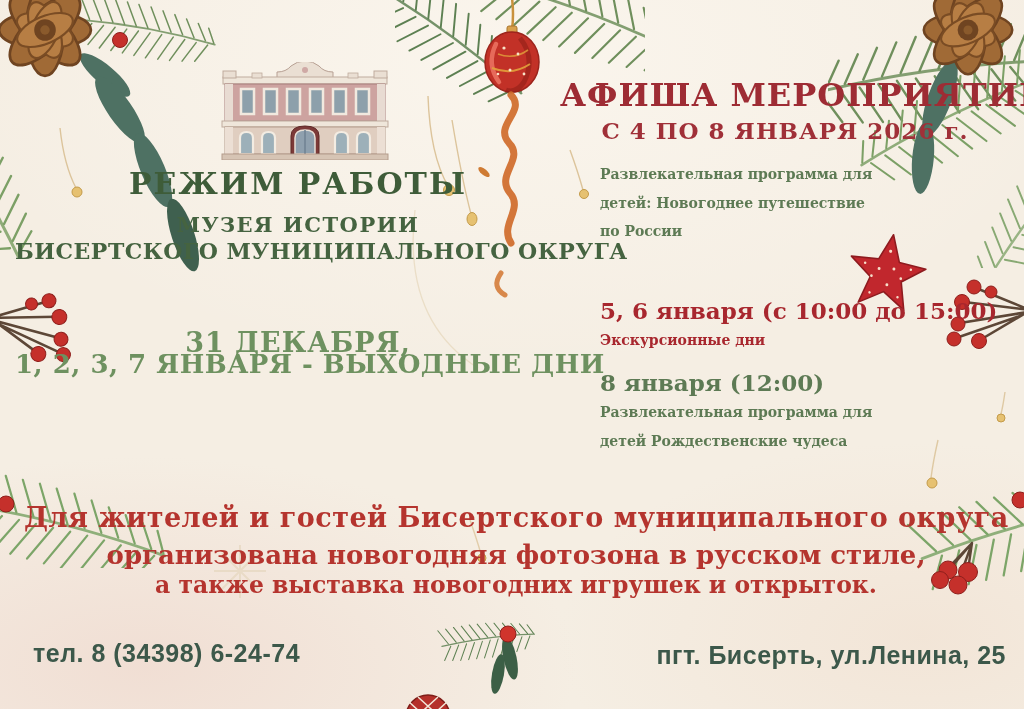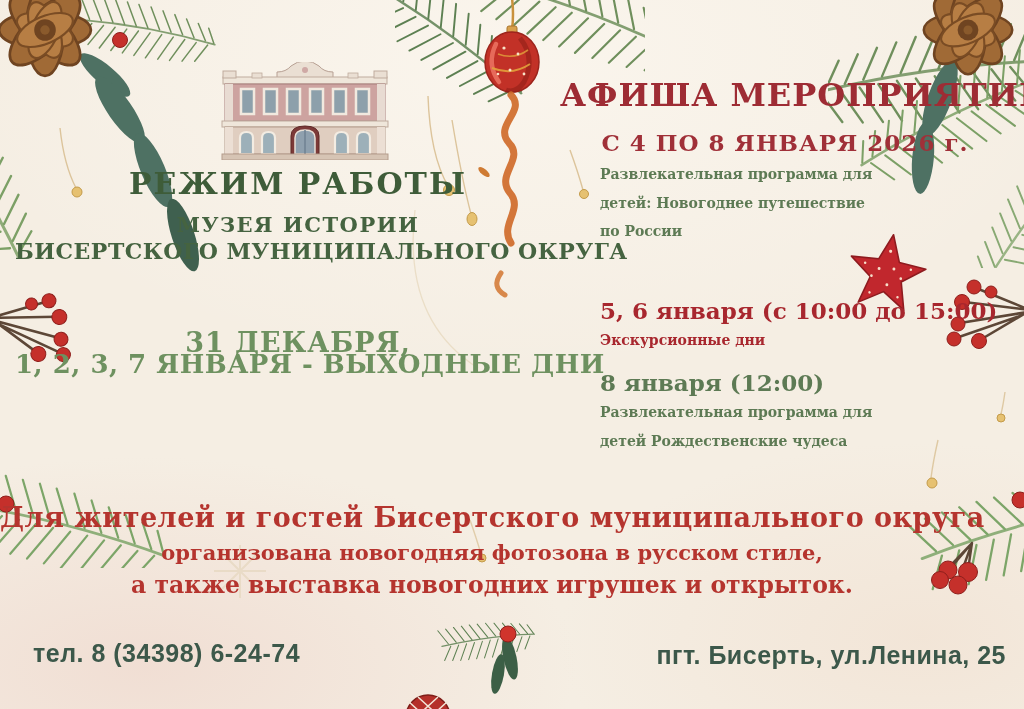--- a/index.html
+++ b/index.html
@@ -15,30 +15,30 @@
   .dec{position:absolute;z-index:1;pointer-events:none;}
   .txt{position:absolute;z-index:2;font-weight:bold;white-space:nowrap;}
   .leftcol{left:15px;width:566px;text-align:center;}
   .work-title{top:166px;font-size:30px;letter-spacing:2px;color:#3e5c39;}
   .museum1{top:212px;font-size:21px;letter-spacing:1.5px;color:#456340;}
   .museum2{top:238px;font-size:22px;letter-spacing:.5px;color:#456340;}
   .hol1{top:327px;font-size:27px;letter-spacing:1px;color:#6e9160;}
   .hol2{top:349px;font-size:26px;letter-spacing:.5px;color:#6e9160;}
   .rightcol{left:560px;width:450px;text-align:center;}
   .afisha-title{top:76px;font-size:32px;letter-spacing:1px;color:#9e2c34;}
-  .afisha-sub{top:117px;font-size:23px;letter-spacing:1px;color:#a03038;margin-top:12px;}
+  .afisha-sub{top:117px;font-size:23px;letter-spacing:1px;color:#a03038;}
   .event{position:absolute;z-index:2;left:600px;width:410px;text-align:left;font-weight:bold;}
   .event-date{font-size:23px;line-height:30px;}
   .event-line{font-size:14px;line-height:28.5px;}
   .ev-green{color:#5d7a54;}
   .ev-red{color:#a8272e;}
   .e1{top:160px;} .e2{top:296px;} .e3{top:368px;}
-  .ann{left:0;width:984px;text-align:center;color:#b5342e;}
+  .ann{left:0;width:984px;text-align:center;color:#b5342e;padding-left:24px;}
   .ann1{top:502px;font-size:27px;letter-spacing:.5px;}
-  .ann2{top:540px;font-size:21px;}
+  .ann2{top:540px;font-size:26px;}
   .ann3{top:571px;font-size:23.5px;}
   .contact{font-family:"Liberation Sans",sans-serif;color:#3c584a;font-size:25px;letter-spacing:.5px;text-align:center;}
   .phone{left:33px;top:639px;}
   .address{left:614px;width:392px;top:641px;text-align:right;}
 </style>
 </head>
 <body>
 
 <div class="poster">
 

